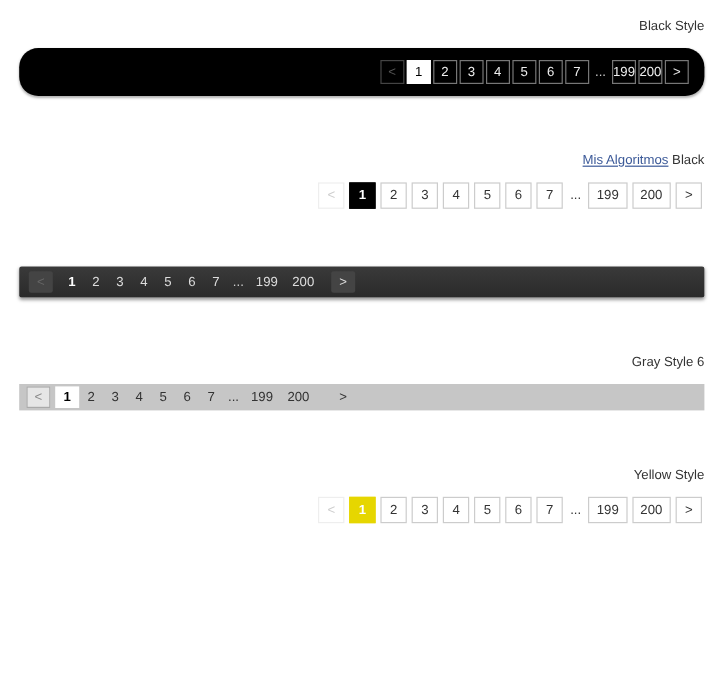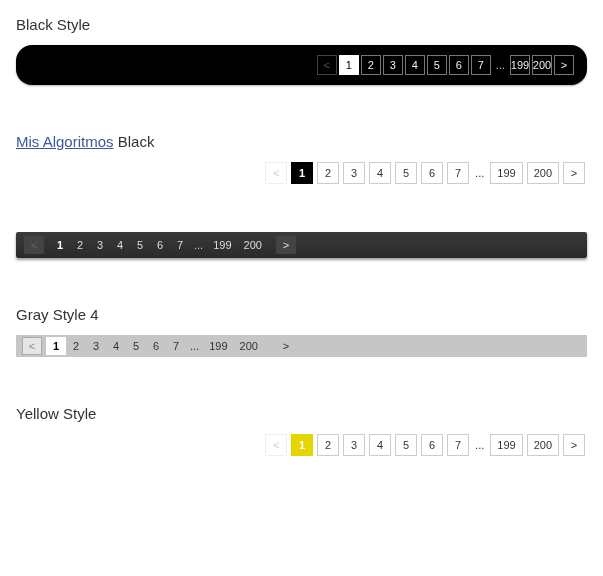--- a/index.html
+++ b/index.html
@@ -6,21 +6,21 @@
   body {
     font-family: Verdana, Arial, sans-serif;
     font-size: 12px;
     color: #333;
     background: #fff;
     margin: 0;
     padding: 16px;
     width: 603px;
   }
   .section { margin-bottom: 48px; }
-  .section-title { font-size: 15px; margin-bottom: 12px; }
+  .section-title { font-size: 11px; margin-bottom: 12px; text-align: right; }
   .section-title a { color: #3b5998; }
 
   
   .pag { display: flex; align-items: center; }
   .pag .btn { display: inline-flex; align-items: center; justify-content: center; min-width: 20px; height: 20px; font-size: 11px; cursor: pointer; user-select: none; }
   .pag .ellipsis { display: inline-flex; align-items: center; justify-content: center; padding: 0 4px; font-size: 11px; }
 
   
   .black-bar {
     background: #000;
@@ -180,21 +180,21 @@
       <span class="btn">7</span>
       <span class="ellipsis">...</span>
       <span class="btn">199</span>
       <span class="btn">200</span>
       <span class="btn nav">&gt;</span>
     </div>
   </div>
 </div>
 
 <div class="section">
-  <div class="section-title">Gray Style 4</div>
+  <div class="section-title">Gray Style 6</div>
   <div class="gray-bar">
     <div class="pag gray">
       <span class="btn disabled">&lt;</span>
       <span class="btn current">1</span>
       <span class="btn">2</span>
       <span class="btn">3</span>
       <span class="btn">4</span>
       <span class="btn">5</span>
       <span class="btn">6</span>
       <span class="btn">7</span>

